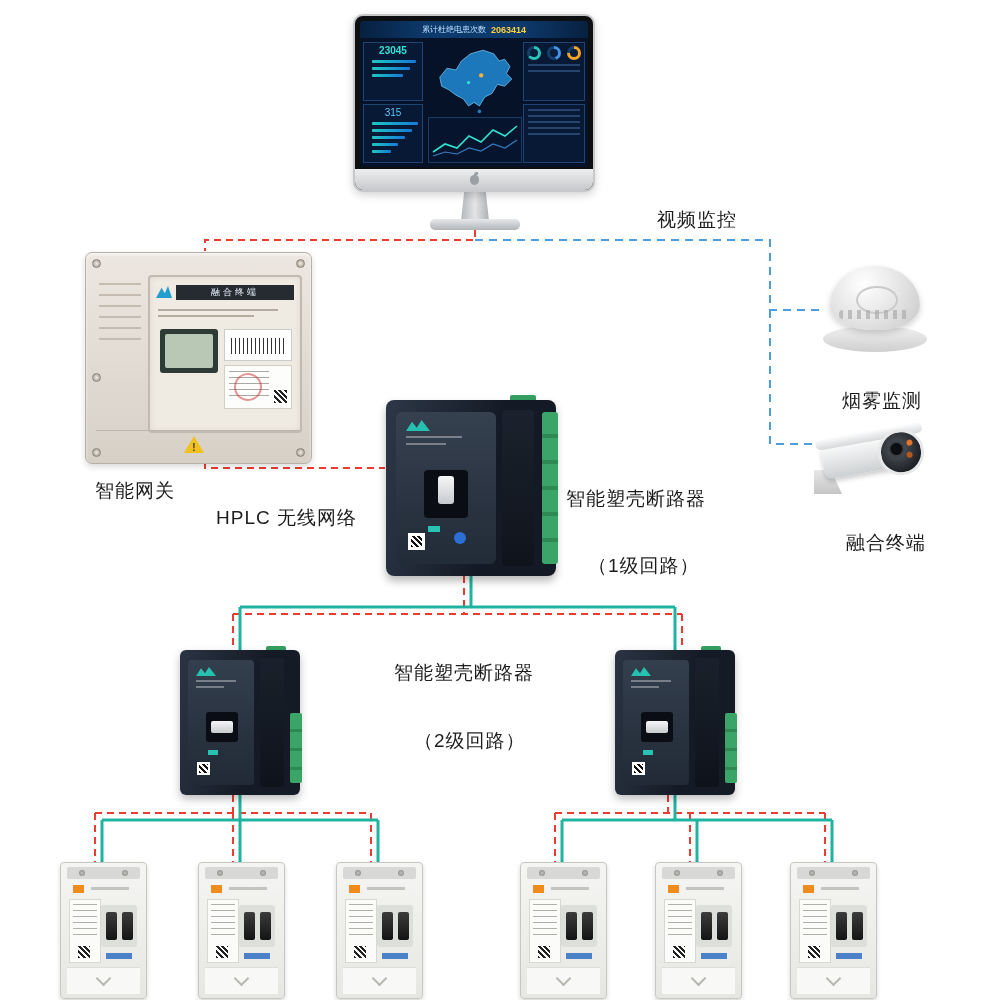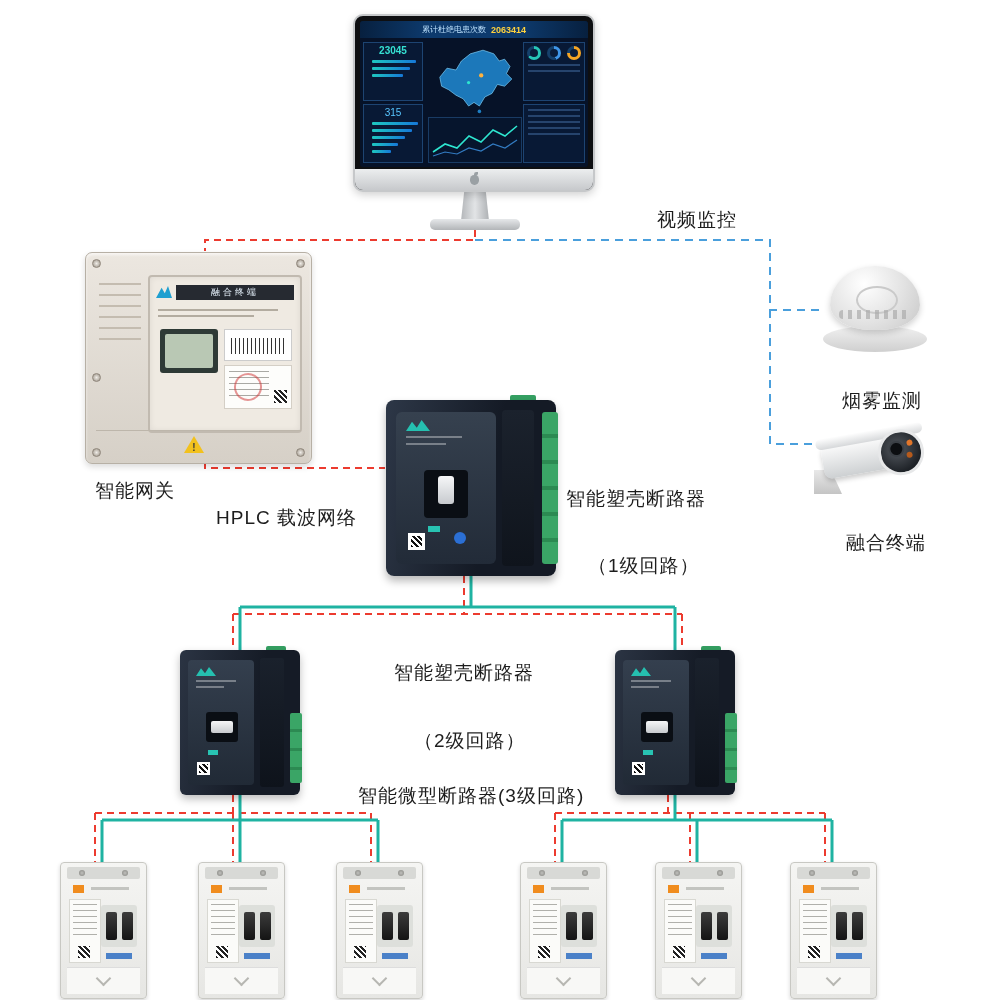--- a/index.html
+++ b/index.html
@@ -362,22 +362,21 @@
         <i></i>
       </div>
     <div class="mcb-blue"></div>
     <div class="mcb-bottom">
         <span class="mcb-arrow"></span>
       </div>
   </div>
 
   <div class="label" style="left:657px;top:207px">视频监控</div>
   <div class="label" style="left:95px;top:478px">智能网关</div>
-  <div class="label" style="left:216px;top:505px">HPLC 载波网络</div>
+  <div class="label" style="left:216px;top:505px">HPLC 无线网络</div>
   <div class="label" style="left:566px;top:486px">智能塑壳断路器</div>
   <div class="label" style="left:588px;top:553px">（1级回路）</div>
   <div class="label" style="left:394px;top:660px">智能塑壳断路器</div>
   <div class="label" style="left:414px;top:728px">（2级回路）</div>
-  <div class="label" style="left:358px;top:783px">智能微型断路器(3级回路)</div>
   <div class="label" style="left:842px;top:388px">烟雾监测</div>
   <div class="label" style="left:846px;top:530px">融合终端</div>
 
 </div>
 
 </body></html>

